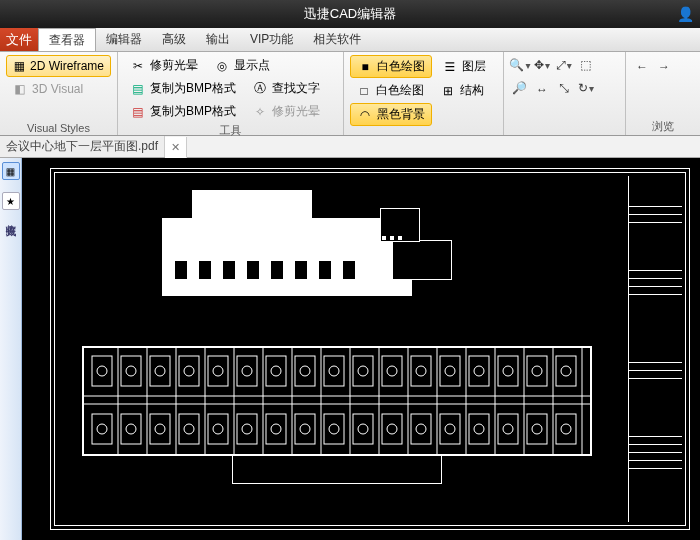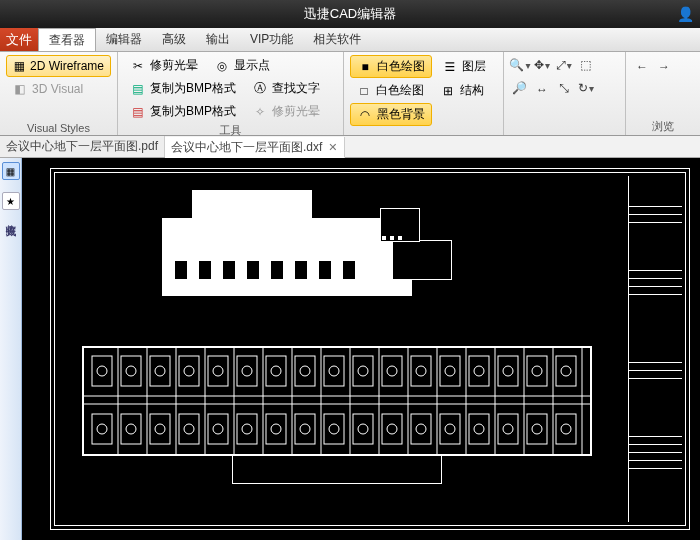--- a/index.html
+++ b/index.html
@@ -176,21 +176,20 @@
     </div>
     <div class="rg-label">浏览</div>
   </div>
 </div>
 
 <div class="doctabs">
   <div class="doctab">
     <span>会议中心地下一层平面图.pdf</span>
   </div>
   <div class="doctab active">
-    <span>会议中心地下一层平面图.dxf</span>
     <span class="close-x">✕</span>
   </div>
 </div>
 
 <div class="workspace">
   <div class="sidebar">
     <div class="side-btn active">▦</div>
     <div class="side-label">属性</div>
     <div class="side-btn">★</div>
     <div class="side-label">收藏夹</div>

